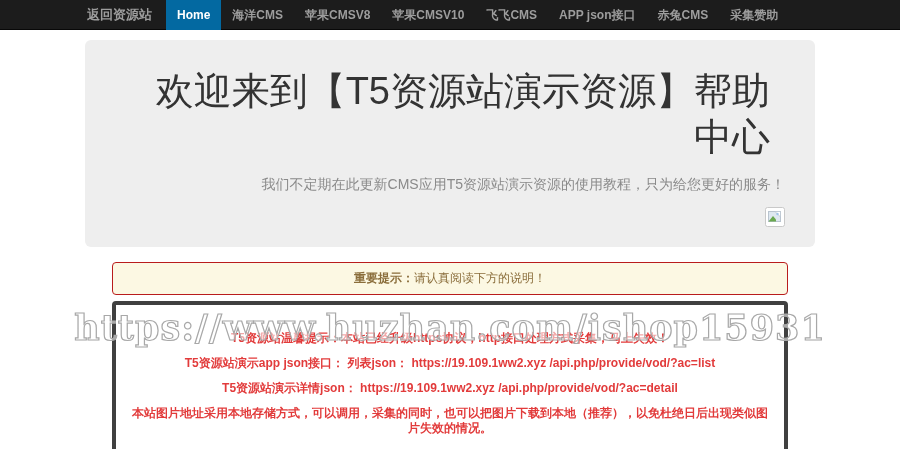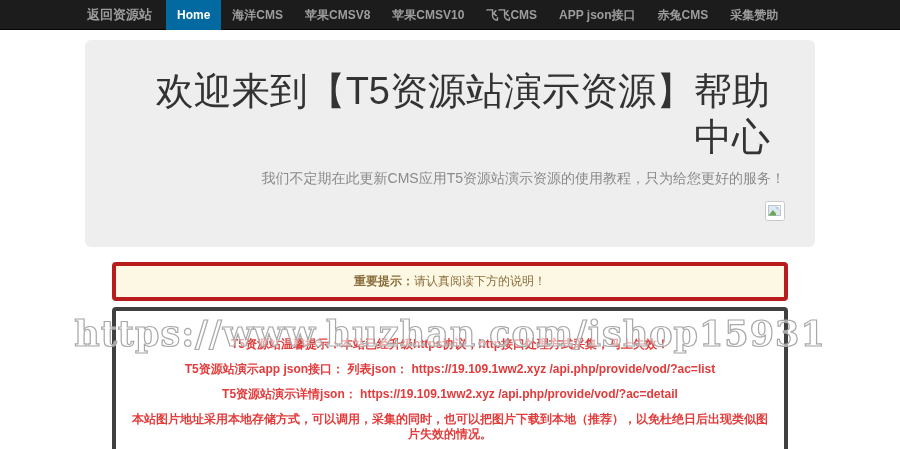--- a/index.html
+++ b/index.html
@@ -13,26 +13,26 @@
     padding: 0 14px 0 2px; text-decoration: none; cursor: pointer; }
   .nav-item { color: #9d9d9d; font-size: 12px; display: flex; align-items: center;
     padding: 0 11px; text-decoration: none; cursor: pointer; }
   .nav-item.active { background: #0369a1; color: #ffffff; }
 
   
   .jumbotron { width: 730px; margin: 10px auto 0; background: #eeeeee; border-radius: 6px;
     text-align: right; padding: 28px 30px 20px; height: 207px; }
   .jumbo-title { font-size: 38px; font-weight: 500; color: #333333; line-height: 1.22;
     margin: 0 auto; max-width: 640px; }
-  .jumbo-sub { font-size: 14px; color: #8a8a8a; margin-top: 9px; }
+  .jumbo-sub { font-size: 14px; color: #8a8a8a; margin-top: 15px; }
   .broken-img-wrap { margin-top: 13px; display: inline-block; }
 
   
   .alert-warning { width: 676px; margin: 15px auto 0; background: #fcf8e3;
-    border: 4px solid #b91c1c; border-radius: 4px; color: #8a6d3b; font-size: 12px;
+    border: 1px solid #b91c1c; border-radius: 4px; color: #8a6d3b; font-size: 12px;
     text-align: center; padding: 7px 10px; }
   .alert-warning b { font-weight: bold; }
 
   
   .panel { width: 676px; margin: 6px auto 0; background: #fff; border: 4px solid #404040;
     border-radius: 4px; padding: 18px 12px 16px; position: relative; font-weight: bold; }
   .panel-line { text-align: center; color: #e23b3b; font-size: 12px; line-height: 15px;
     margin-top: 10px; }
   .panel-line:first-of-type { margin-top: 8px; }
 

